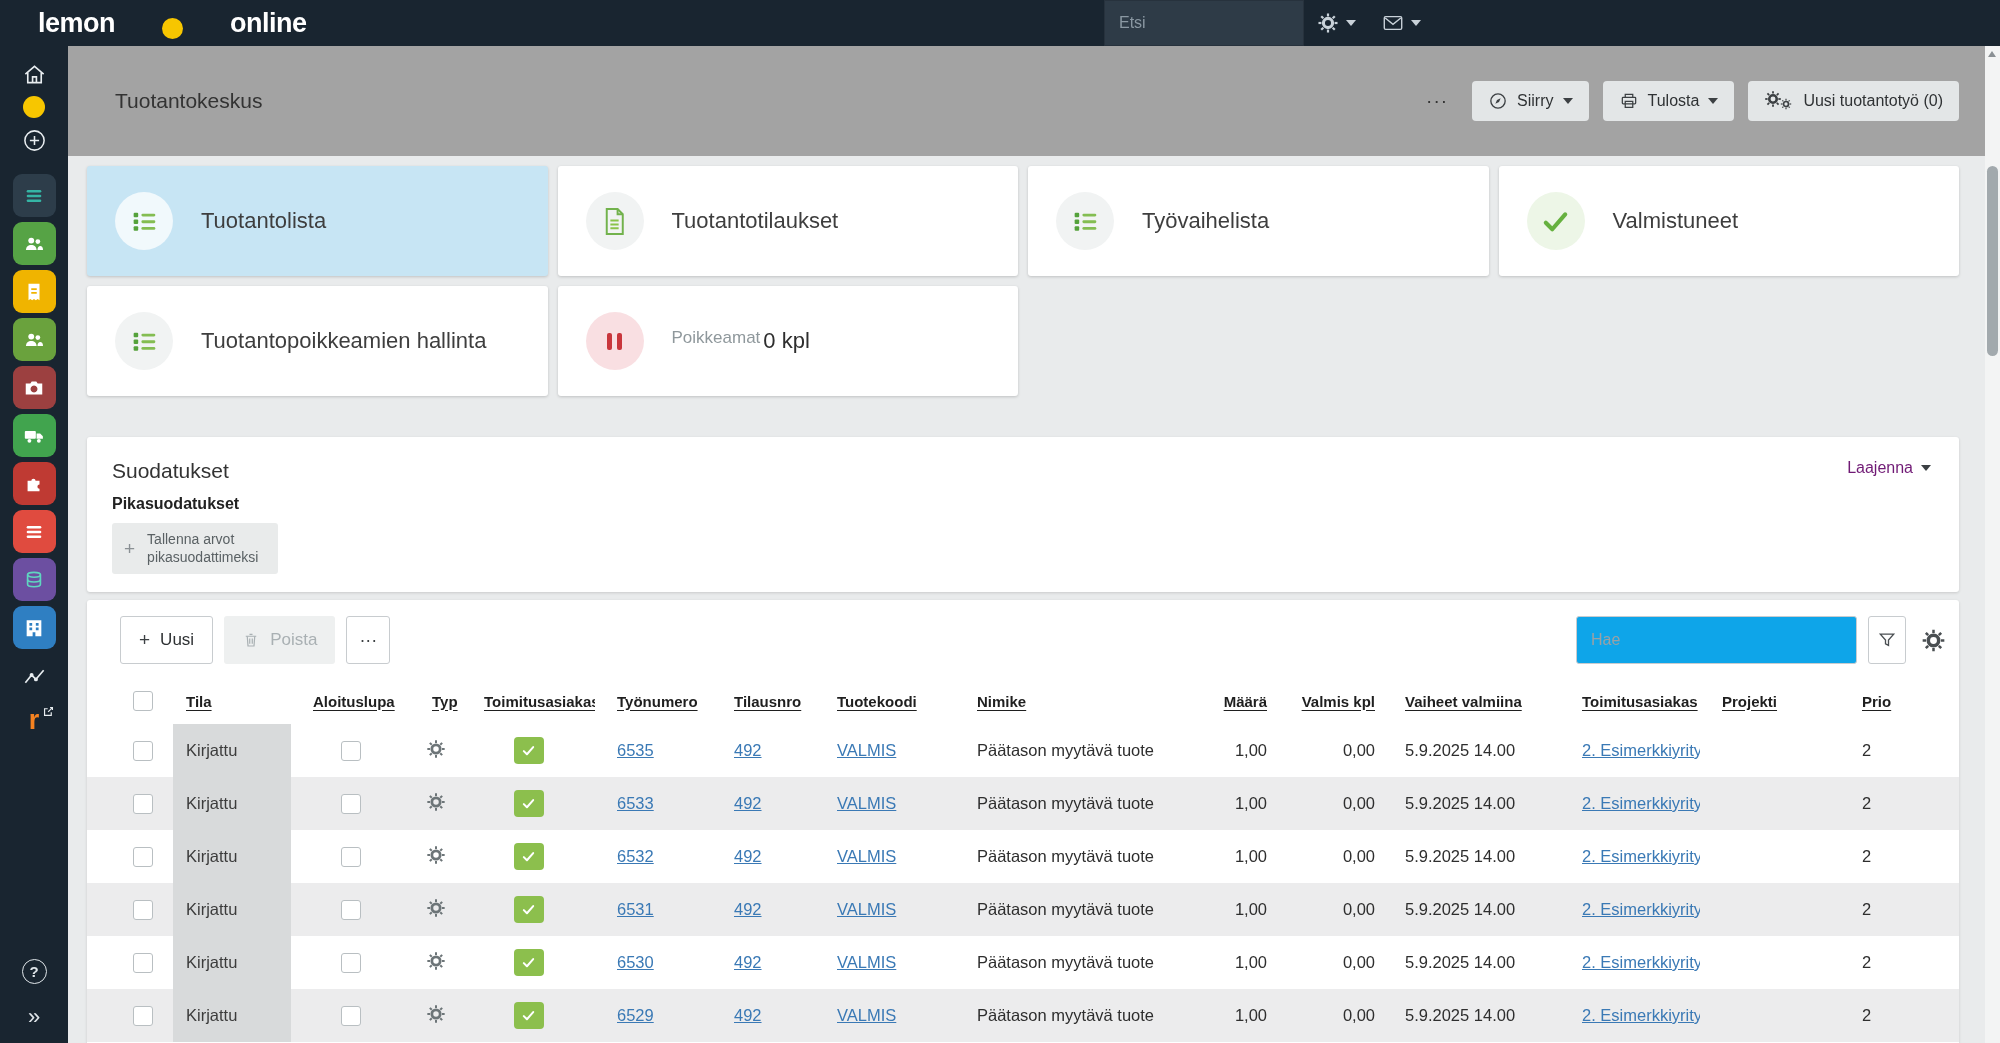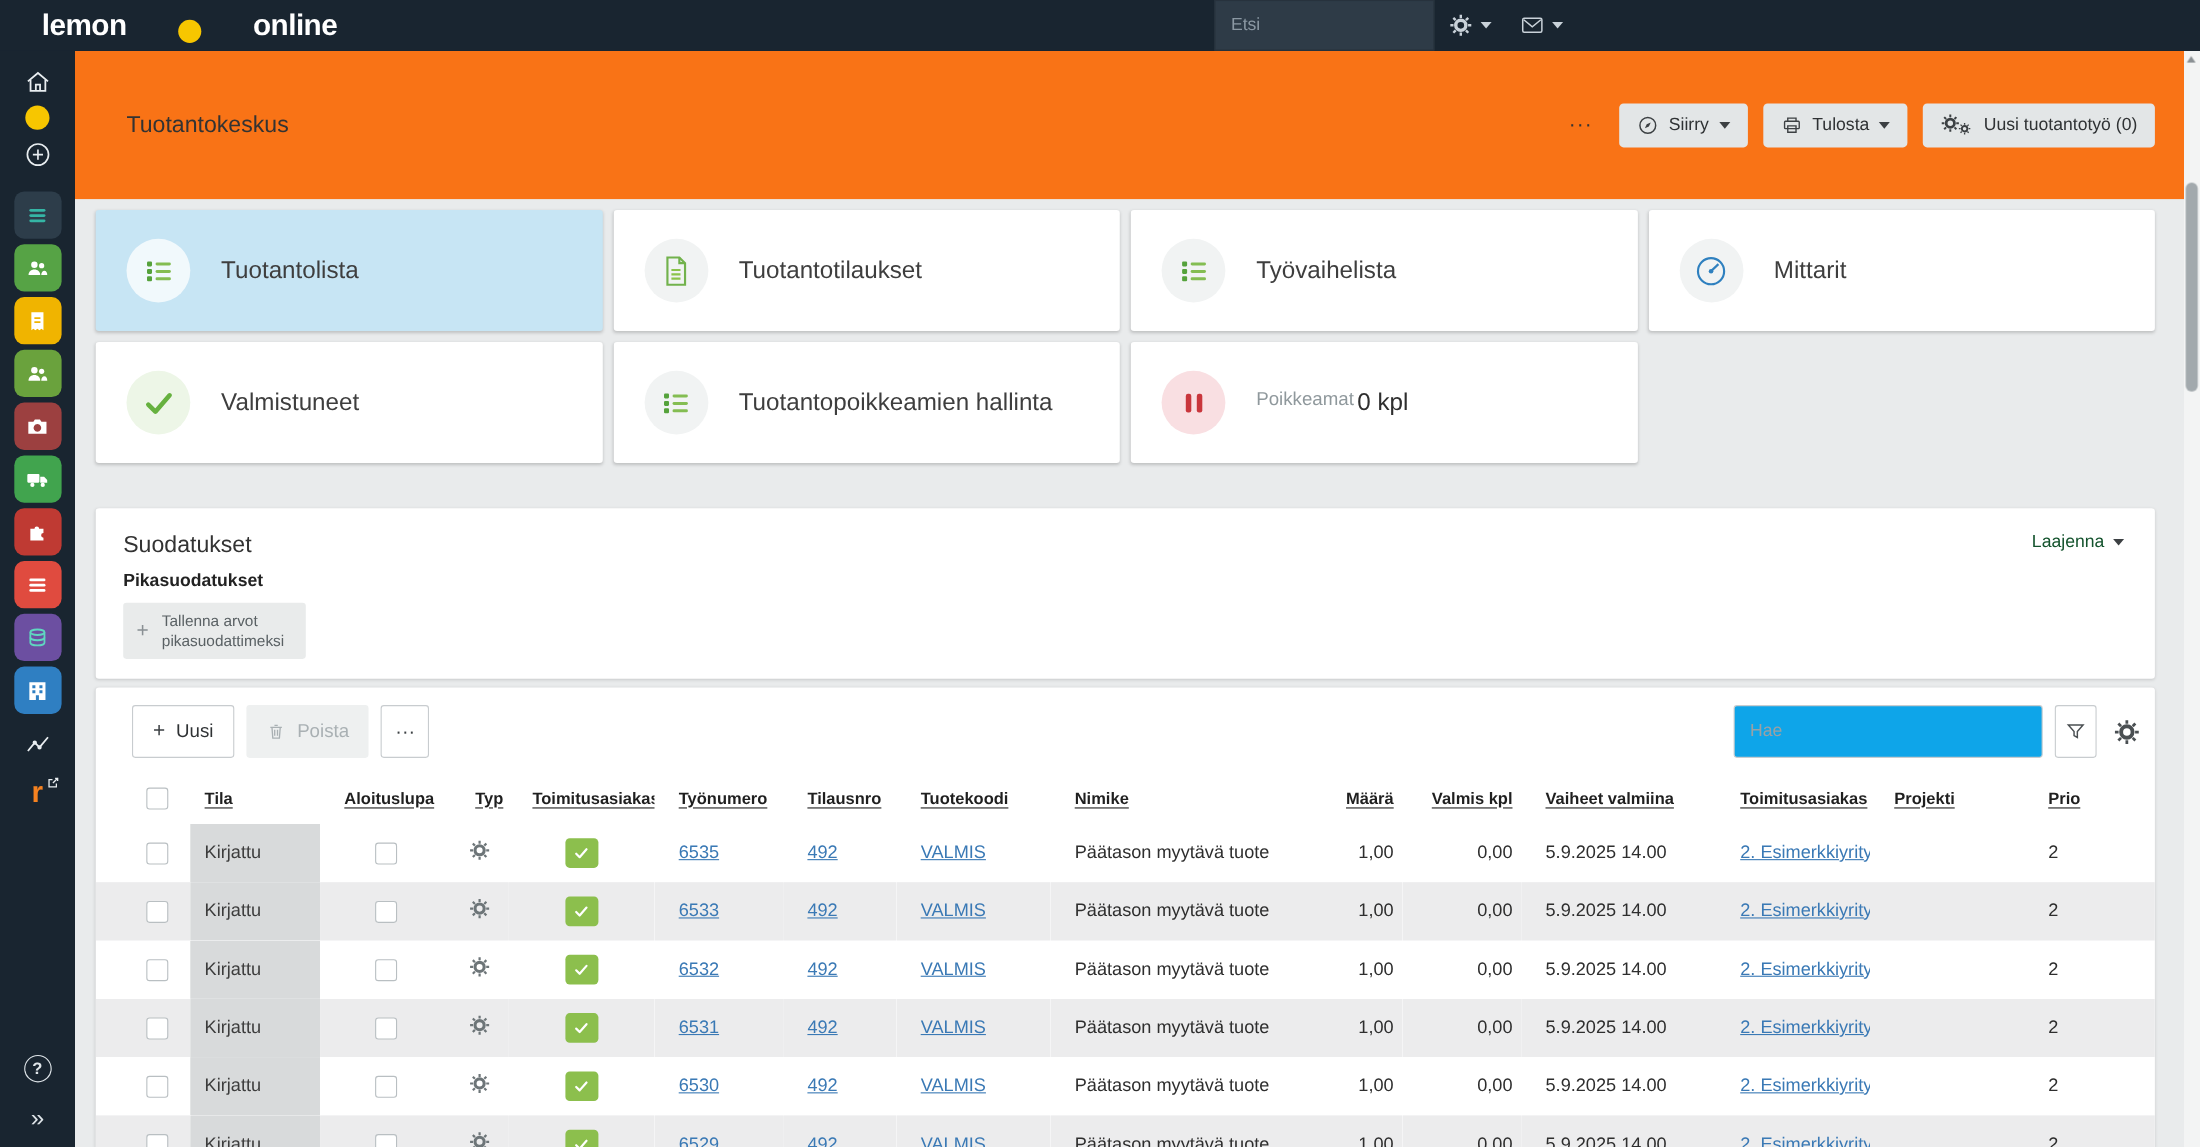--- a/index.html
+++ b/index.html
@@ -37,21 +37,21 @@
   .sb-spacer { flex:1; }
   .help-circle { width:25px; height:25px; border:1.6px solid #dfe5e9; border-radius:50%; display:flex; align-items:center; justify-content:center; color:#dfe5e9; font-size:15px; font-weight:bold; }
   .help-circle::after { content:"?"; }
   .chev2 { color:#dfe5e9; font-size:22px; line-height:1; }
   .chev2::after { content:"\00BB"; }
   .sb-bottom { margin-bottom:14px; }
   .sb-last { margin-bottom:10px; }
 
   
   .main { margin-left:68px; margin-top:46px; width:1932px; height:997px; overflow:hidden; display:flex; flex-direction:column; }
-  .page-header { background:#f97316; height:135px; flex:none; display:flex; align-items:center; padding:0 41px 0 47px; }
+  .page-header { background:#a3a3a3; height:110px; flex:none; display:flex; align-items:center; padding:0 41px 0 47px; }
   .page-title { font-size:21px; font-weight:400; color:#333; }
   .hdr-actions { margin-left:auto; display:flex; align-items:center; gap:14px; }
   .btn-plain { font-size:19px; color:#333; letter-spacing:1px; padding:6px 10px; }
   .btn-light { height:40px; background:#e3e6e7; border-radius:4px; padding:0 16px; font-size:16px; color:#2f3234; display:flex; align-items:center; gap:9px; }
   .dbl-gear { position:relative; width:30px; height:24px; display:inline-block; color:#3c4043; }
   .dbl-gear .g1 { position:absolute; left:0; top:1px; }
   .dbl-gear .g2 { position:absolute; left:16px; top:9px; }
 
   
   .cards { margin:10px 41px 0 19px; display:grid; grid-template-columns:repeat(4,1fr); gap:10px; }
@@ -65,21 +65,21 @@
   .card-label { font-size:22px; color:#3e3e3e; white-space:nowrap; }
   .card-meta { display:flex; flex-direction:row; gap:3px;text-align:center; }
   .cm-label { font-size:17px; color:#8f989c; }
   .cm-value { font-size:22px; color:#2e2e2e; }
   .card-empty { background:transparent; }
 
   
   .filter-card { margin:41px 41px 0 19px; background:#fff; border-radius:3px; box-shadow:0 1px 3px rgba(0,0,0,.14); padding:22px 28px 18px 25px; }
   .filter-head { display:flex; align-items:flex-start; }
   .filter-title { font-size:21px; font-weight:400; color:#333; }
-  .expand-btn { margin-left:auto; display:flex; align-items:center; gap:8px; font-size:16px; color:#14532d; }
+  .expand-btn { margin-left:auto; display:flex; align-items:center; gap:8px; font-size:16px; color:#701a75; }
   .quick-title { margin-top:12px; font-size:16px; font-weight:bold; color:#222; }
   .save-btn { margin-top:10px; display:inline-flex; align-items:center; gap:12px; background:#e9ebeb; border-radius:3px; padding:8px 20px 8px 12px; }
   .plus-sign { font-size:19px; color:#8a9094; }
   .plus-sign::after { content:"+"; }
   .plus-sign.dark { color:#3c4043; }
   .save-lines { display:flex; flex-direction:column; text-align:left; font-size:14px; line-height:1.25; color:#5a6164; }
 
   
   .table-card { margin:8px 41px 0 19px; background:#fff; border-radius:3px 3px 0 0; box-shadow:0 1px 3px rgba(0,0,0,.14); padding-top:16px; flex:1; overflow:hidden; }
   .tbl-toolbar { display:flex; align-items:center; padding:0 9px 0 33px; gap:11px; height:48px; }
@@ -382,28 +382,20 @@
         </span>
       <span class="card-label" data-interactable="false">Tuotantotilaukset</span>
     </div>
     <div class="card" data-interactable="true">
       <span class="card-icon" data-interactable="false">
           <svg class="i30">
             <use href="#bulletlist"></use>
           </svg>
         </span>
       <span class="card-label" data-interactable="false">Työvaihelista</span>
-    </div>
-    <div class="card" data-interactable="true">
-      <span class="card-icon" data-interactable="false">
-          <svg class="i30">
-            <use href="#gauge"></use>
-          </svg>
-        </span>
-      <span class="card-label" data-interactable="false">Mittarit</span>
     </div>
     <div class="card" data-interactable="true">
       <span class="card-icon green-bg" data-interactable="false">
         <svg class="i30" viewBox="0 0 24 24" style="color:#66b13f">
             <use href="#check"></use>
           </svg>
       </span>
       <span class="card-label" data-interactable="false">Valmistuneet</span>
     </div>
     <div class="card" data-interactable="true">

